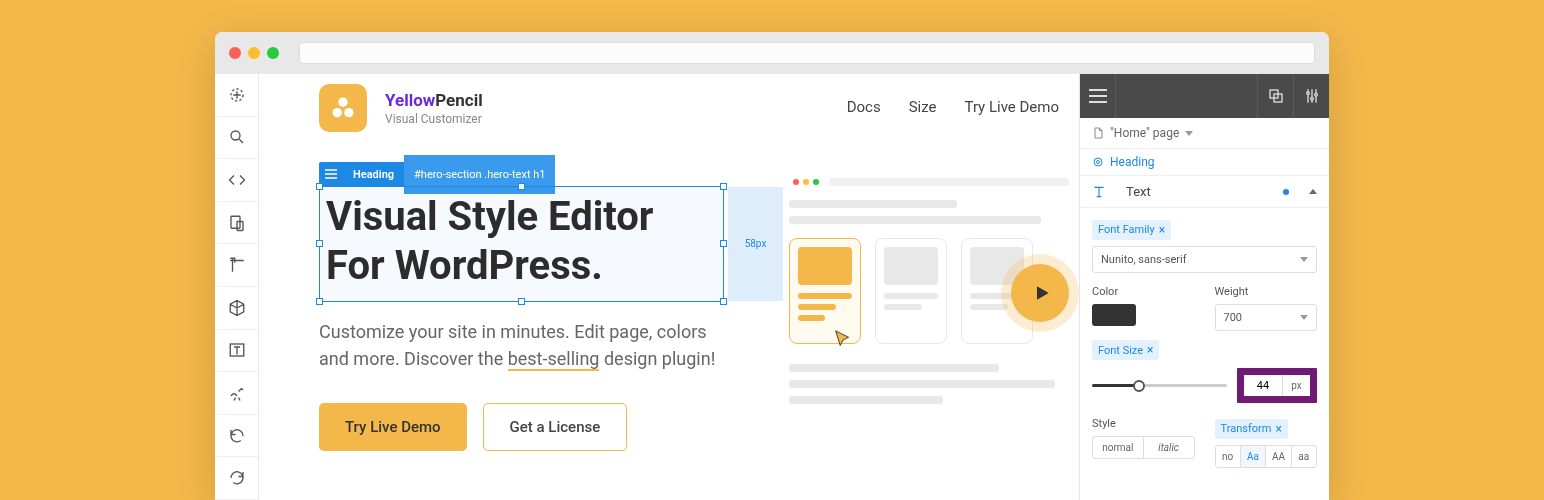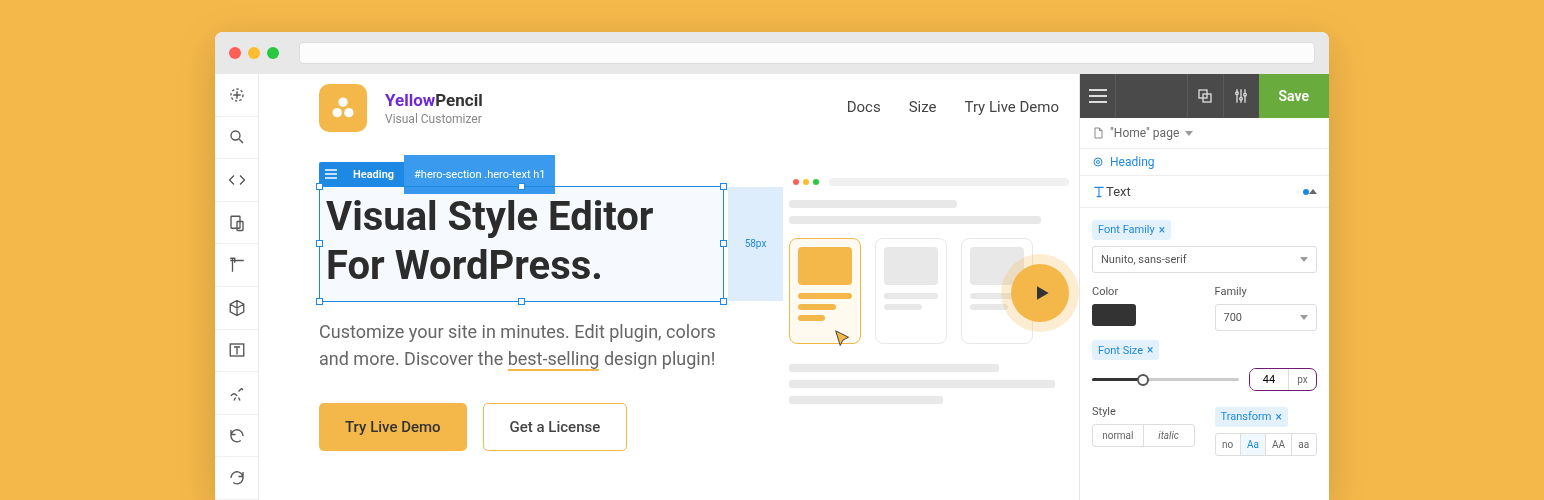--- a/index.html
+++ b/index.html
@@ -54,37 +54,37 @@
 .gray-lines{margin-top:20px}
 .cursor-arrow{position:absolute;bottom:-8px;right:6px;width:22px;height:22px}
 .panel{width:250px;background:#fff;border-left:1px solid #e5e5e5;display:flex;flex-direction:column;overflow:hidden}
 .panel-top{height:44px;background:#4a4a4a;display:flex;align-items:center}
 .pt-btn{width:36px;height:44px;display:flex;align-items:center;justify-content:center;border-right:1px solid #5a5a5a}
 .pt-spacer{flex:1}
 .pt-save{background:#6aab3e;color:#fff;padding:0 20px;height:44px;display:flex;align-items:center;font-size:14px;font-weight:600}
 .panel-body{flex:1;overflow-y:auto}
 .crumb{padding:8px 12px;border-bottom:1px solid #eee;font-size:12px;color:#666;display:flex;align-items:center;gap:6px}
 .crumb-link{padding:6px 12px;font-size:12px;color:#1e88e5;display:flex;align-items:center;gap:6px}
-.sec-hdr{padding:8px 12px;border-top:1px solid #eee;border-bottom:1px solid #eee;display:flex;align-items:center;gap:0;font-size:13px;color:#444}
+.sec-hdr{padding:8px 12px;border-top:1px solid #eee;border-bottom:1px solid #eee;display:flex;align-items:center;gap:20px;font-size:13px;color:#444}
 .sec-hdr .spacer{flex:1}
 .bluedot{width:6px;height:6px;border-radius:50%;background:#1e88e5}
 .sec-body{padding:10px 12px}
 .tag{display:inline-flex;align-items:center;background:#e3f1fd;color:#1e88e5;font-size:11px;padding:3px 6px;border-radius:3px;gap:4px}
 .tag .x{cursor:pointer;font-size:12px}
 .sel-input{width:100%;border:1px solid #ddd;border-radius:3px;padding:6px 8px;font-size:11px;color:#555;margin-top:6px;background:#fff;display:flex;justify-content:space-between;align-items:center}
 .row-2col{display:flex;gap:20px;margin-top:12px}
 .fcol{flex:1}
 .flabel{font-size:11px;color:#555;margin-bottom:6px}
 .swatch{width:44px;height:22px;background:#333;border-radius:3px}
 .slider-row{display:flex;align-items:center;gap:10px;margin-top:8px}
 .slider{flex:1;position:relative;height:14px;display:flex;align-items:center}
 .slider-track{position:absolute;height:3px;background:#ccc;width:100%;border-radius:2px}
 .slider-fill{position:absolute;height:3px;background:#333;border-radius:2px}
 .slider-thumb{position:absolute;width:12px;height:12px;background:#fff;border:2px solid #555;border-radius:50%;transform:translateX(-50%)}
-.num-box{display:flex;border:1px solid #701a75;border-radius:7px;overflow:hidden}
+.num-box{display:flex;border:7px solid #701a75;border-radius:1px;overflow:hidden}
 .num-box input{width:38px;border:none;text-align:center;font-size:11px;padding:4px 0}
 .num-box .unit{width:28px;border-left:1px solid #ddd;font-size:10px;display:flex;align-items:center;justify-content:center;color:#666}
 .seg{display:flex;border:1px solid #ddd;border-radius:3px;overflow:hidden;margin-top:6px}
 .seg-btn{flex:1;text-align:center;font-size:10px;padding:5px 0;border-right:1px solid #ddd;color:#666;cursor:pointer}
 .seg-btn:last-child{border-right:none}
 .seg-btn.active{color:#1e88e5;background:#f0f7fe}
 .seg-btn.italic{font-style:italic}
 .caret{width:0;height:0;border-left:4px solid transparent;border-right:4px solid transparent;border-top:5px solid #999}
 .caret.up{border-top:none;border-bottom:5px solid #666}
 svg{overflow:visible}
@@ -202,21 +202,21 @@
           <div class="sel-handle" style="right:-4px;top:-4px"></div>
           <div class="sel-handle" style="left:50%;top:-4px;margin-left:-4px"></div>
           <div class="sel-handle" style="left:-4px;bottom:-4px"></div>
           <div class="sel-handle" style="right:-4px;bottom:-4px"></div>
           <div class="sel-handle" style="left:50%;bottom:-4px;margin-left:-4px"></div>
           <div class="sel-handle" style="left:-4px;top:50%;margin-top:-4px"></div>
           <div class="sel-handle" style="right:-4px;top:50%;margin-top:-4px"></div>
         </div>
       </div>
 
-      <p class="sub-para"><span>Customize your site in minutes. Edit plugin, colors and more. Discover the </span><span class="ul">best-selling</span><span> design plugin!</span></p>
+      <p class="sub-para"><span>Customize your site in minutes. Edit page, colors and more. Discover the </span><span class="ul">best-selling</span><span> design plugin!</span></p>
 
       <div class="cta-row">
         <button class="cta pri">Try Live Demo</button>
         <button class="cta sec">Get a License</button>
       </div>
 
       
       <div class="mockup">
         <div class="mock-bar">
             <div class="md" style="background:#ff5f57"></div>
@@ -279,21 +279,20 @@
         <div class="pt-btn" style="border-right:none;border-left:1px solid #5a5a5a">
             <svg width="16" height="16" viewBox="0 0 24 24" stroke="#ddd" fill="none" stroke-width="2">
               <line x1="6" y1="2" x2="6" y2="22"></line>
               <line x1="12" y1="2" x2="12" y2="22"></line>
               <line x1="18" y1="2" x2="18" y2="22"></line>
               <circle cx="6" cy="8" r="2" fill="#4a4a4a"></circle>
               <circle cx="12" cy="16" r="2" fill="#4a4a4a"></circle>
               <circle cx="18" cy="10" r="2" fill="#4a4a4a"></circle>
             </svg>
           </div>
-        <div class="pt-save">Save</div>
       </div>
 
       <div class="panel-body">
         <div class="crumb">
           <svg width="12" height="12" viewBox="0 0 24 24" stroke="#888" fill="none" stroke-width="2">
               <path d="M6 2h9l5 5v15H6z M15 2v5h5"></path>
             </svg>
           <span>"Home" page</span>
           <span class="caret"></span>
         </div>
@@ -324,21 +323,21 @@
               <span>Nunito, sans-serif</span>
               <span class="caret"></span>
             </div>
 
           <div class="row-2col">
             <div class="fcol">
               <div class="flabel">Color</div>
               <div class="swatch"></div>
             </div>
             <div class="fcol">
-              <div class="flabel">Family</div>
+              <div class="flabel">Weight</div>
               <div class="sel-input">
                   <span>700</span>
                   <span class="caret"></span>
                 </div>
             </div>
           </div>
 
           <div style="margin-top:8px">
             <span class="tag">
                 <span>Font Size</span>

